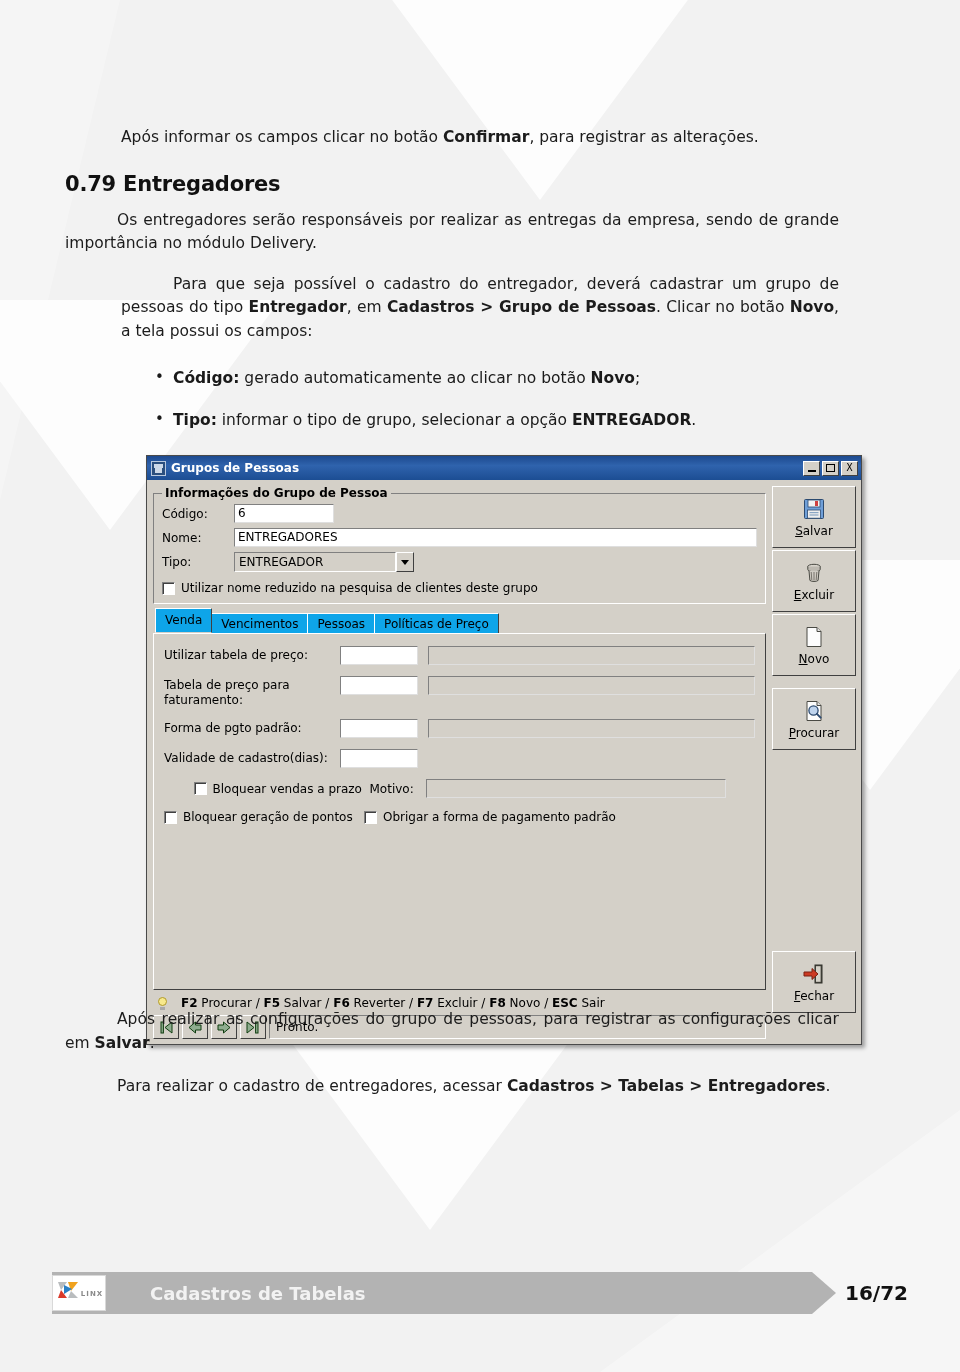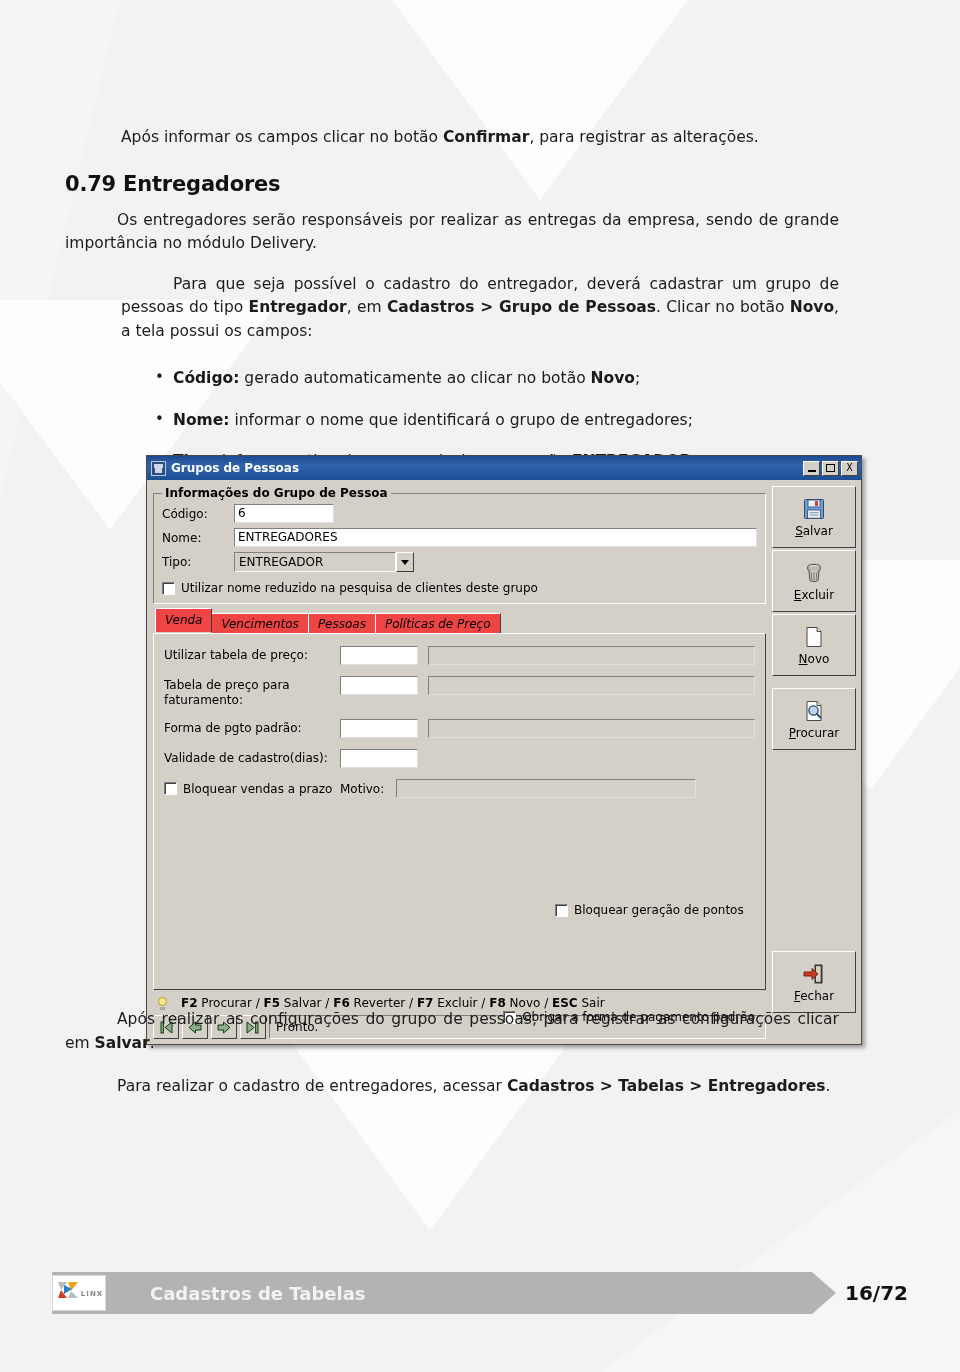--- a/index.html
+++ b/index.html
@@ -129,23 +129,23 @@
   .cbox {
     width:13px;height:13px;background:#fff; flex:0 0 13px;
     border-top:1px solid #808080; border-left:1px solid #808080;
     border-right:1px solid #fff; border-bottom:1px solid #fff;
     box-shadow: inset 1px 1px 0 #404040;
   }
 
   
   .tabstrip { display:flex; align-items:flex-end; margin-left:2px; }
   .tab {
-    background:#ef4444; padding:3px 9px 3px 9px; font-size:12px;
+    background:#0ea5e9; padding:3px 9px 3px 9px; font-size:12px;
     border-top:1px solid #fff; border-left:1px solid #fff; border-right:1px solid #404040;
-    margin-right:-1px; position:relative; top:1px;font-style:italic;
+    margin-right:-1px; position:relative; top:1px;
   }
   .tab.active { padding-top:4px; padding-bottom:5px; top:0; z-index:2; border-bottom:1px solid #d4d0c8; }
   .tabpane {
     flex:1 1 auto; background:#d4d0c8;
     border:1px solid #fff; border-top-color:#fff;
     border-right-color:#404040; border-bottom-color:#404040;
     padding:12px 10px 8px 10px; position:relative; min-height:0;
   }
   .trow { display:flex; align-items:flex-start; margin-bottom:11px; }
   .tlabel { width:176px; flex:0 0 176px; font-size:12px; line-height:1.25; padding-top:2px; }
@@ -230,21 +230,20 @@
   <p class="para" style="margin-top:126px;">Após informar os campos clicar no botão <b>Confirmar</b>, para registrar as alterações.</p>
 
   <h2 class="heading" style="margin-top:22px; margin-left:-56px;">0.79 Entregadores</h2>
 
   <p class="para indent" style="margin-top:13px; margin-left:-56px; width:774px;">Os entregadores serão responsáveis por realizar as entregas da empresa, sendo de grande importância no módulo Delivery.</p>
 
   <p class="para indent" style="margin-top:17px;">Para que seja possível o cadastro do entregador, deverá cadastrar um grupo de pessoas do tipo <b>Entregador</b>, em <b>Cadastros &gt; Grupo de Pessoas</b>. Clicar no botão <b>Novo</b>, a tela possui os campos:</p>
 
   <ul class="bullets" style="margin-top:24px;">
     <li><b>Código:</b> gerado automaticamente ao clicar no botão <b>Novo</b>;</li>
-    <li><b>Nome:</b> informar o nome que identificará o grupo de entregadores;</li>
     <li><b>Tipo:</b> informar o tipo de grupo, selecionar a opção <b>ENTREGADOR</b>.</li>
   </ul>
 </div>
 
 <div class="app-window">
 
   <div class="titlebar">
     <span class="title-icon"></span>
     <span class="ttl">Grupos de Pessoas</span>
     <span class="winbtns">
@@ -316,30 +315,30 @@
           <span class="tlabel">Forma de pgto padrão:</span>
           <span class="inp smallbox"></span>
           <span class="inp dis widebox"></span>
         </div>
 
         <div class="trow">
           <span class="tlabel">Validade de cadastro(dias):</span>
           <span class="inp smallbox"></span>
         </div>
 
-        <div class="trow" style="align-items:center; margin-bottom:12px;">
+        <div class="trow" style="align-items:center; margin-bottom:12px;justify-content:center;">
           <span class="cbrow" style="width:176px;flex:0 0 176px;">
             <span class="cbox"></span>
             <span>Bloquear vendas a prazo</span>
           </span>
           <span style="width:56px;flex:0 0 56px;font-size:12px;">Motivo:</span>
           <span class="inp dis" style="flex:1 1 auto;max-width:300px;"></span>
         </div>
 
-        <div class="trow" style="align-items:flex-end;flex-direction:column;">
+        <div class="trow" style="align-items:center;">
           <span class="cbrow" style="width:200px;flex:0 0 200px;">
             <span class="cbox"></span>
             <span>Bloquear geração de pontos</span>
           </span>
           <span class="cbrow">
             <span class="cbox"></span>
             <span>Obrigar a forma de pagamento padrão</span>
           </span>
         </div>
       </div>

